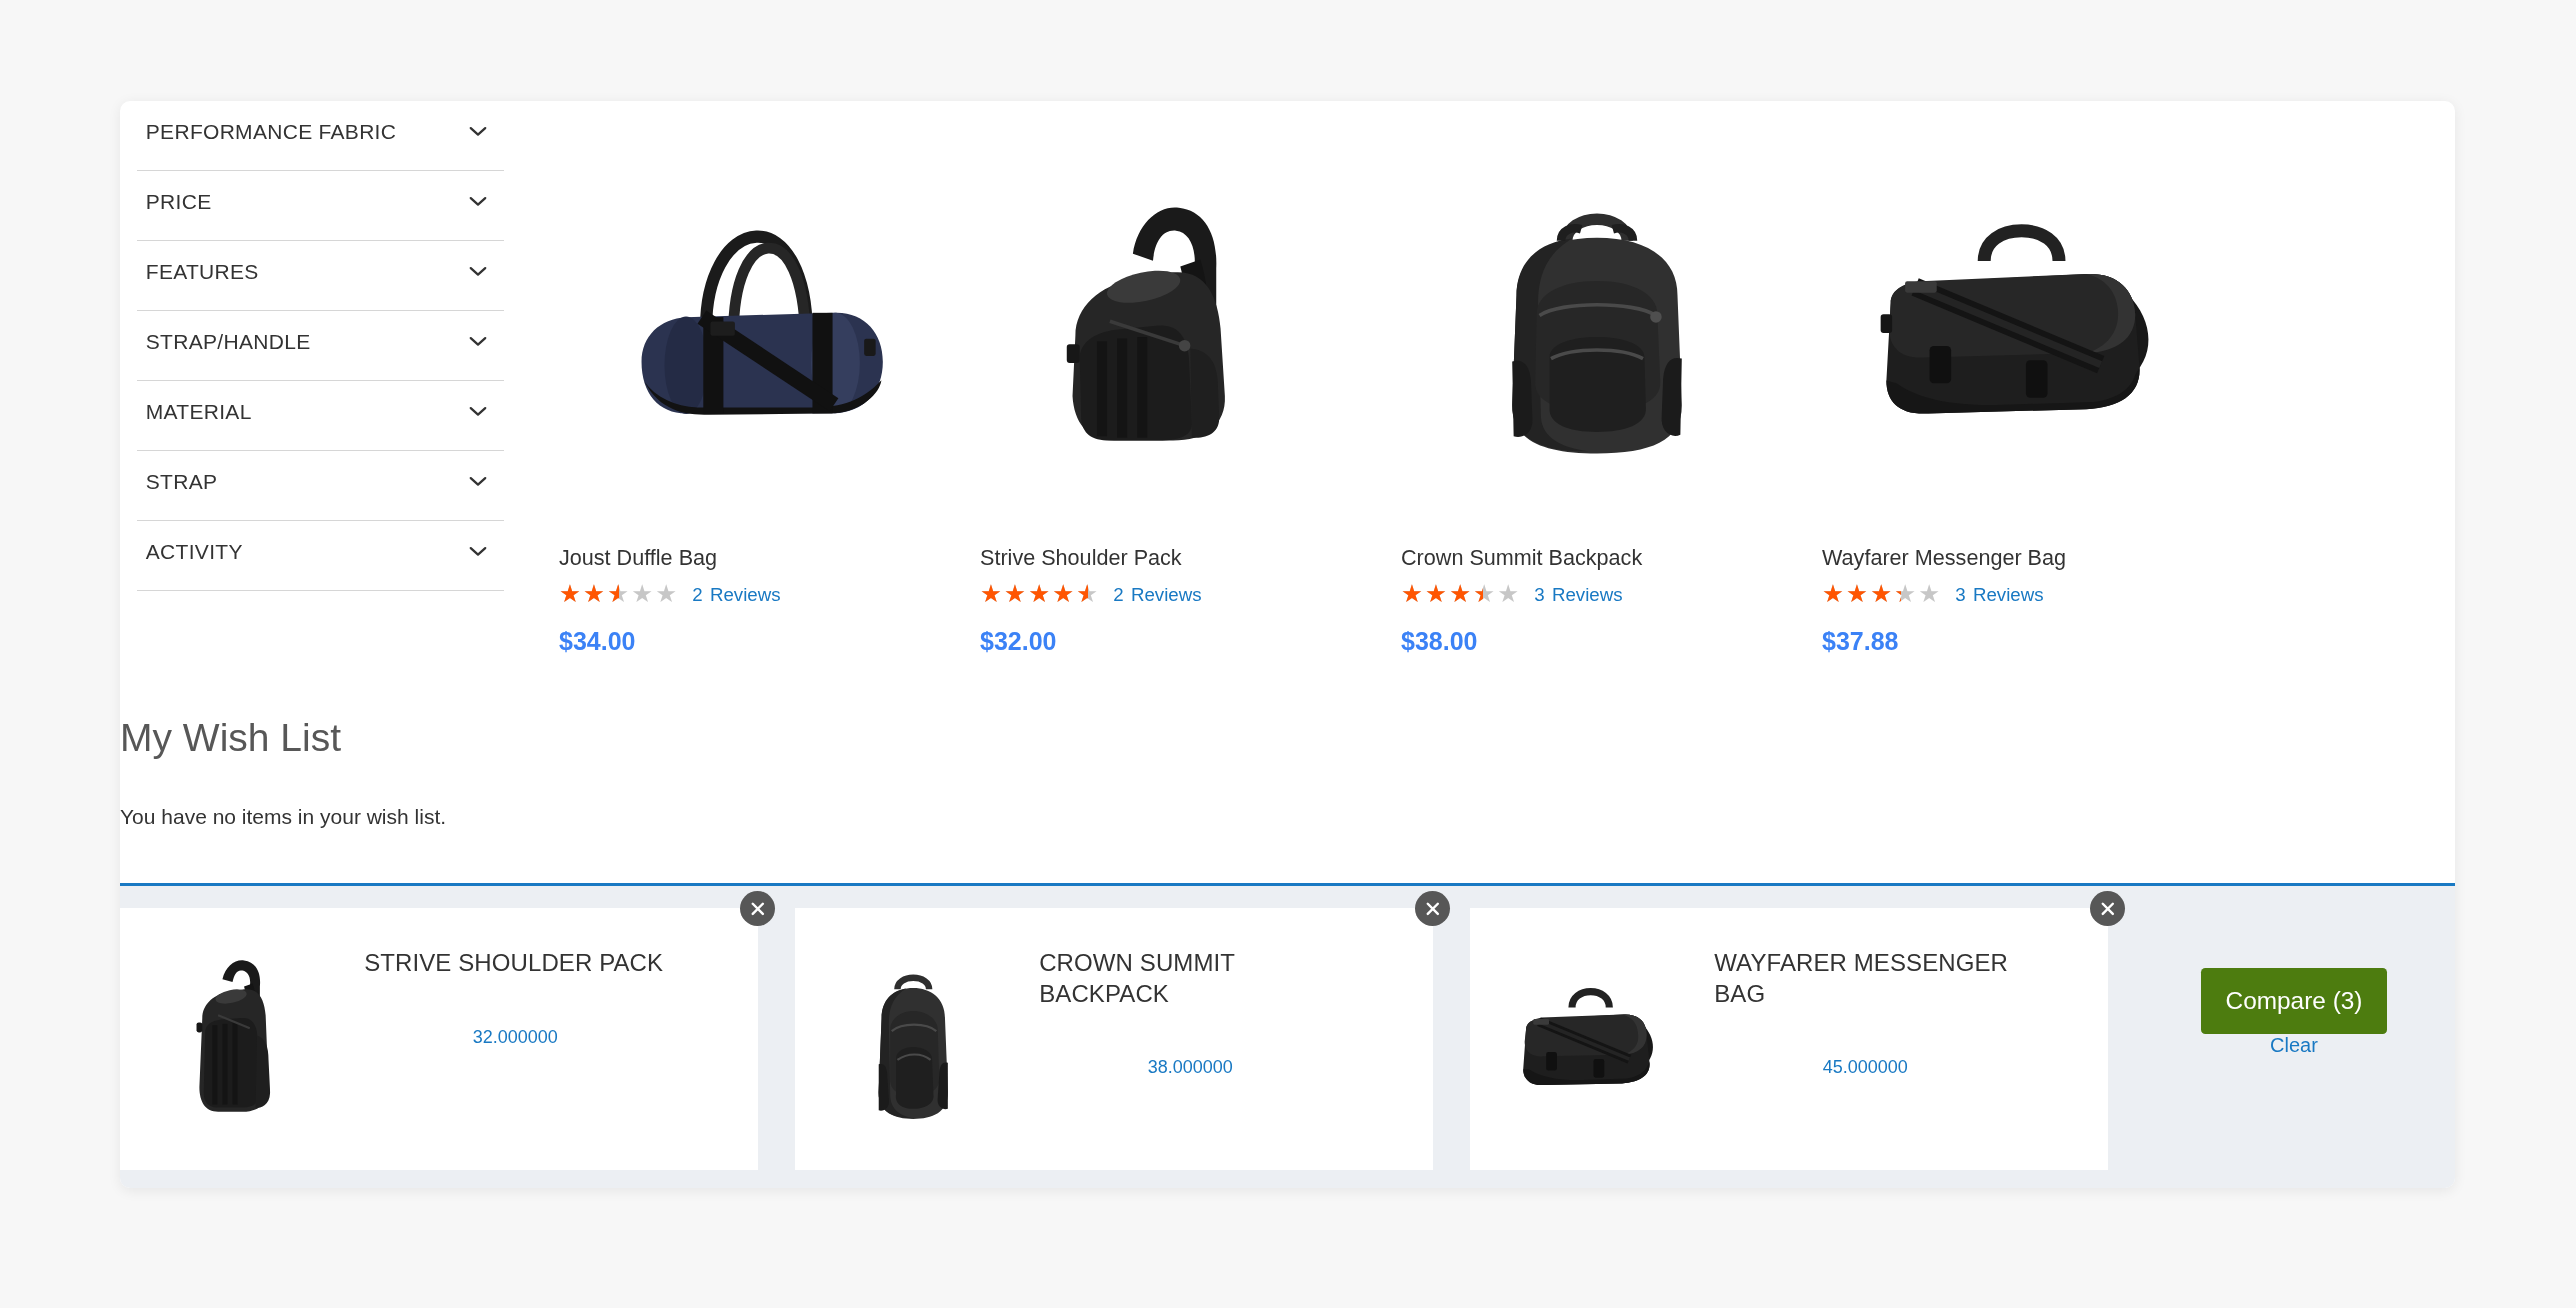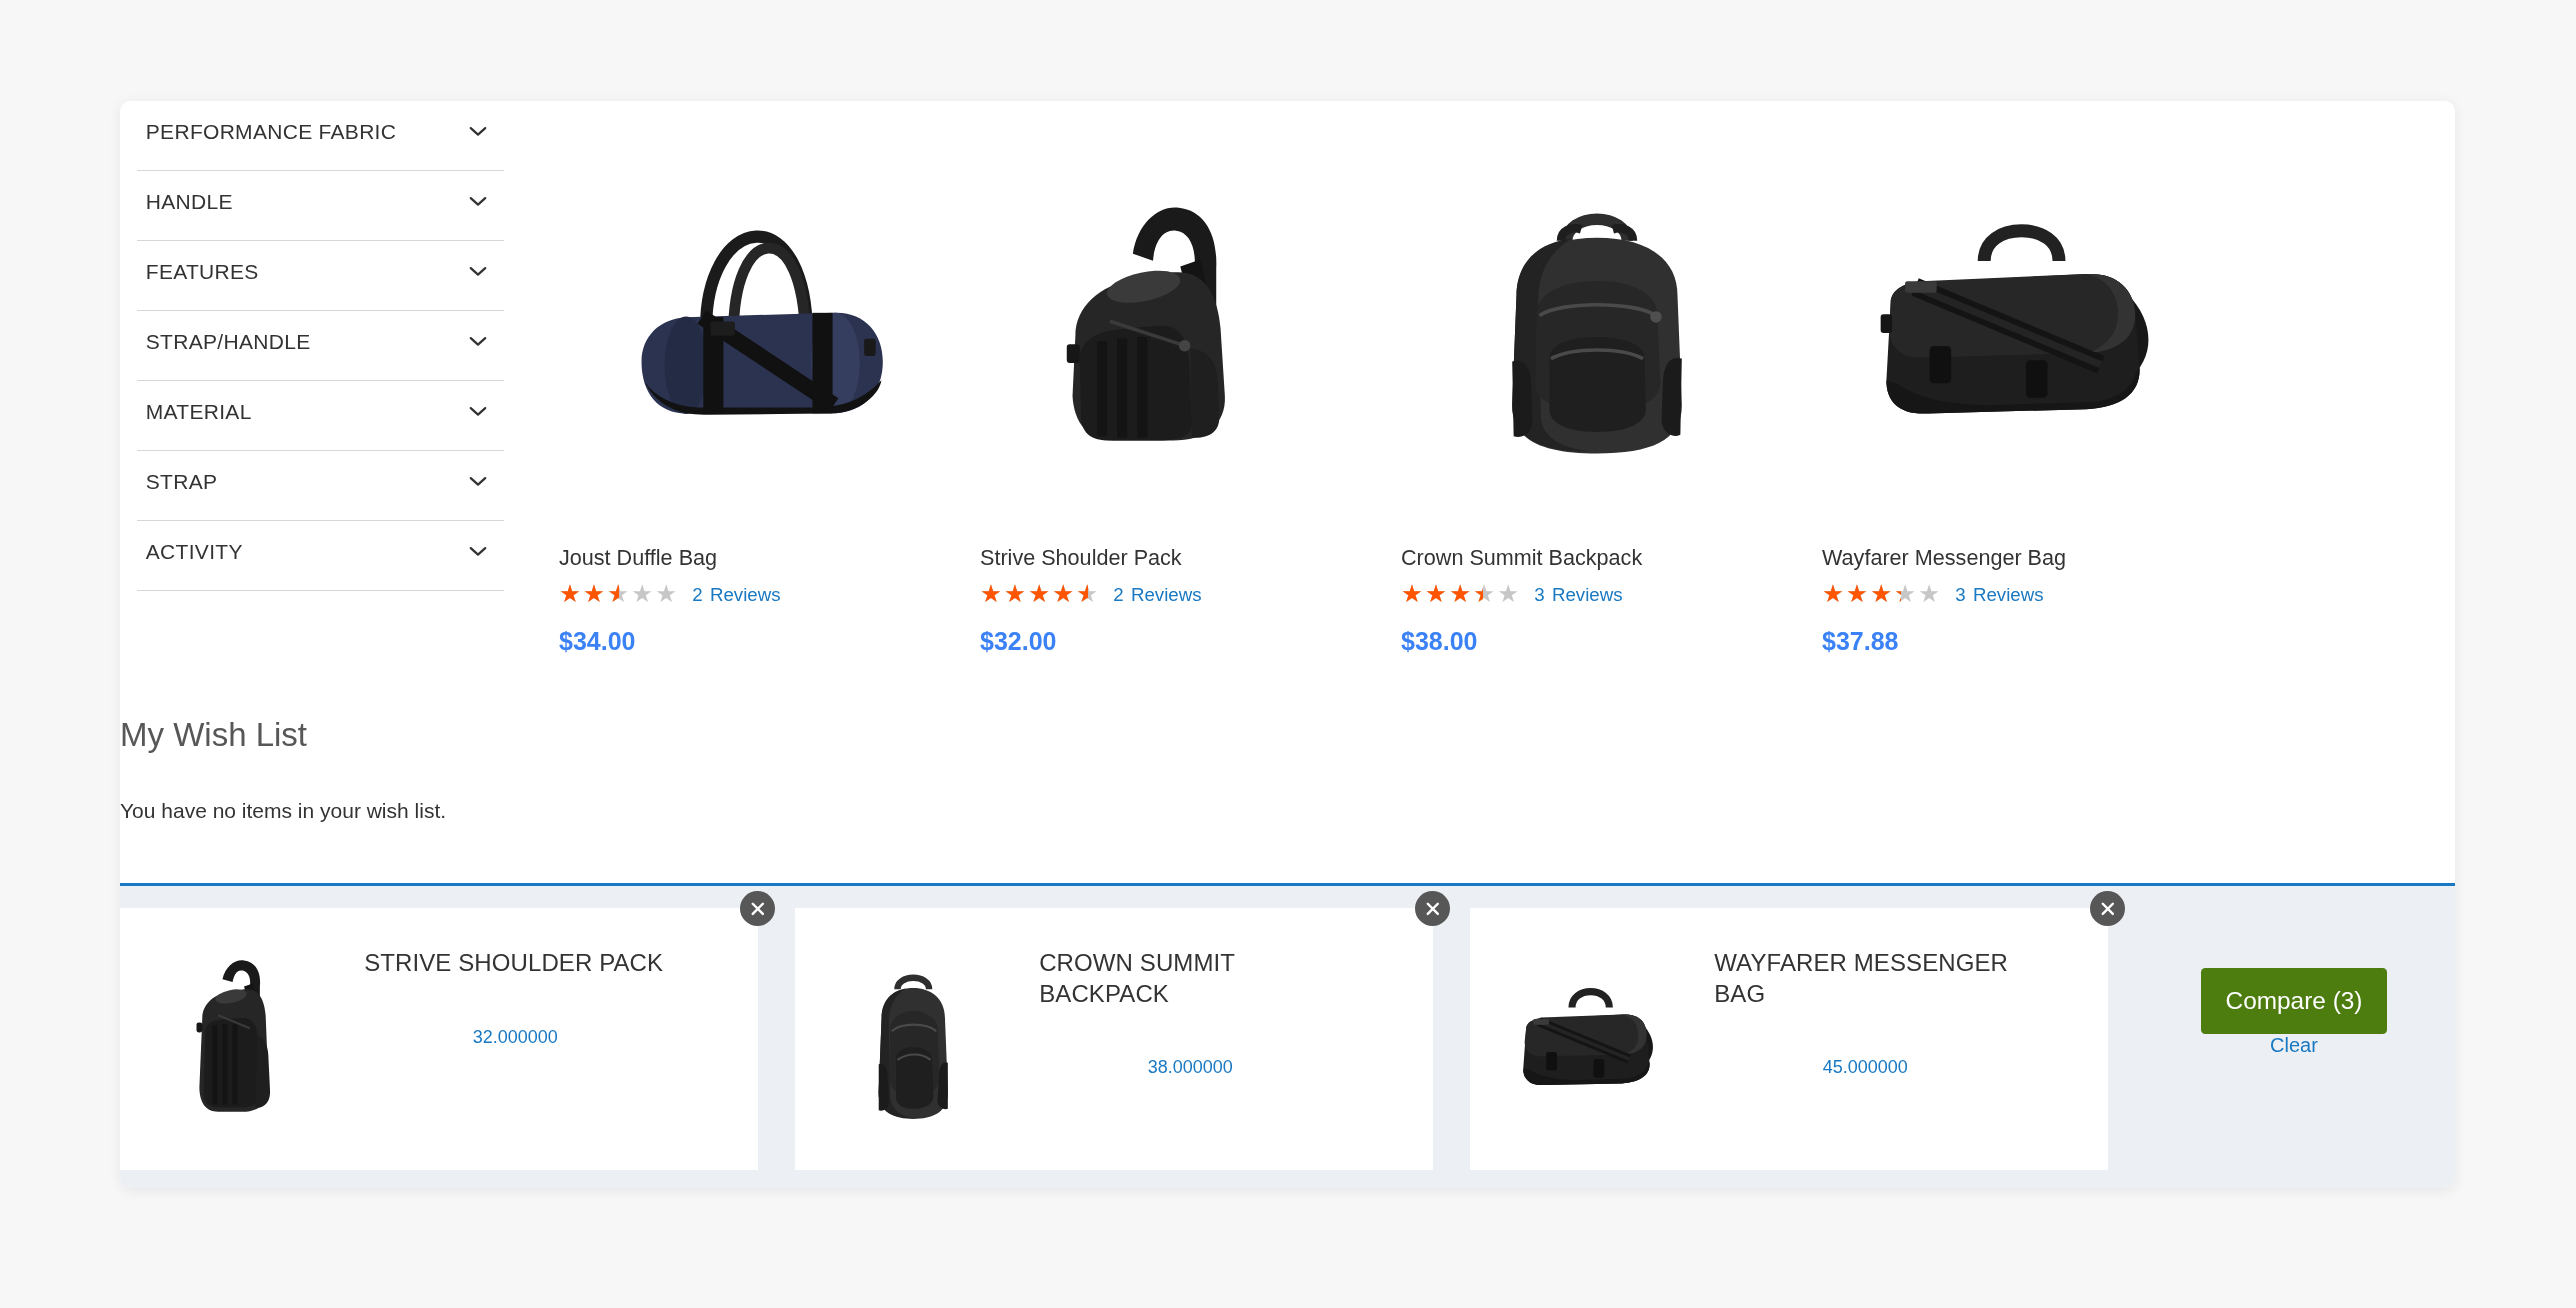--- a/index.html
+++ b/index.html
@@ -67,21 +67,21 @@
   .chev svg { display:block; }
 
   
   .wish-block {
     position: absolute;
     left: 0px;
     top: 615px;
     width: 405px;
   }
   .wish-title {
-    font-size: 33px;
+    font-size: 39px;
     color: #575757;
     font-weight: 400;
     padding-left: 0px;
   }
   .wish-empty {
     margin-top: 45px;
     font-size: 21px;
     color: #333333;
   }
 
@@ -266,21 +266,21 @@
       <div class="filter-row">
         <span class="filter-label">PERFORMANCE FABRIC</span>
         <span class="chev">
           <svg width="26" height="26" viewBox="0 0 36 36">
               <path d="M8 14 L18 23 L28 14" fill="none" stroke="#333" stroke-width="3.2" stroke-linecap="round" stroke-linejoin="round"></path>
             </svg>
         </span>
       </div>
 
       <div class="filter-row">
-        <span class="filter-label">HANDLE</span>
+        <span class="filter-label">PRICE</span>
         <span class="chev">
           <svg width="26" height="26" viewBox="0 0 36 36">
               <path d="M8 14 L18 23 L28 14" fill="none" stroke="#333" stroke-width="3.2" stroke-linecap="round" stroke-linejoin="round"></path>
             </svg>
         </span>
       </div>
 
       <div class="filter-row">
         <span class="filter-label">FEATURES</span>
         <span class="chev">

